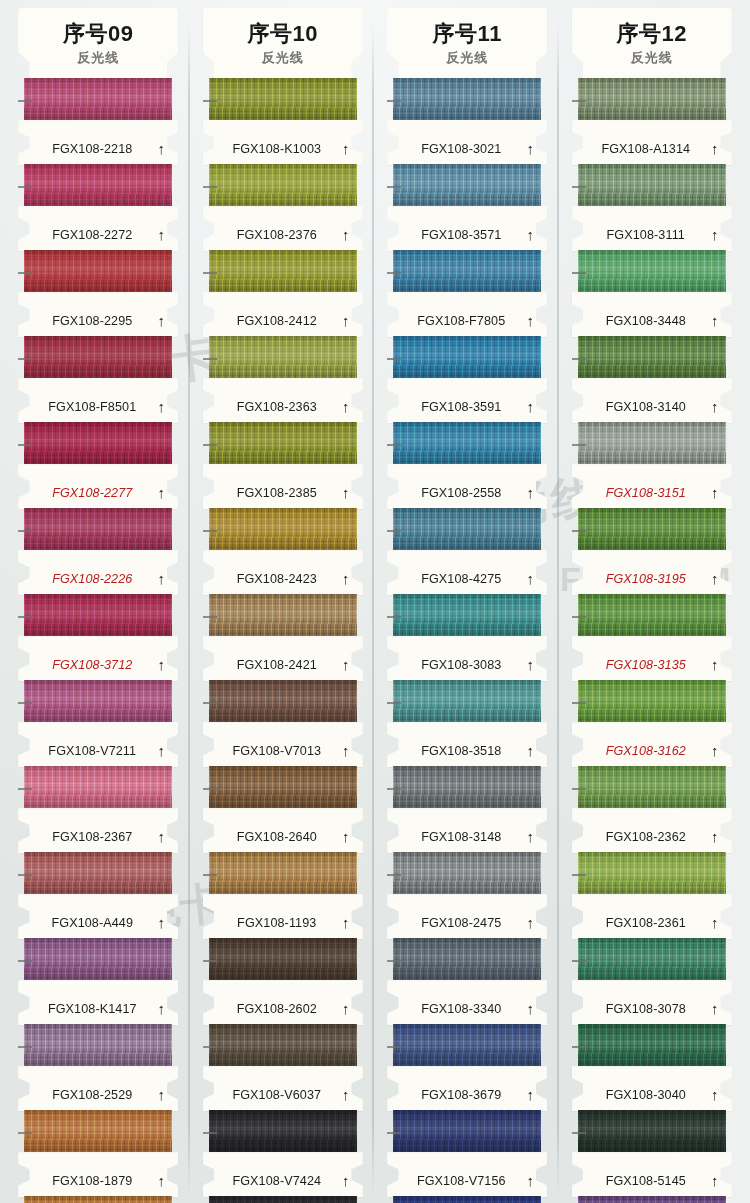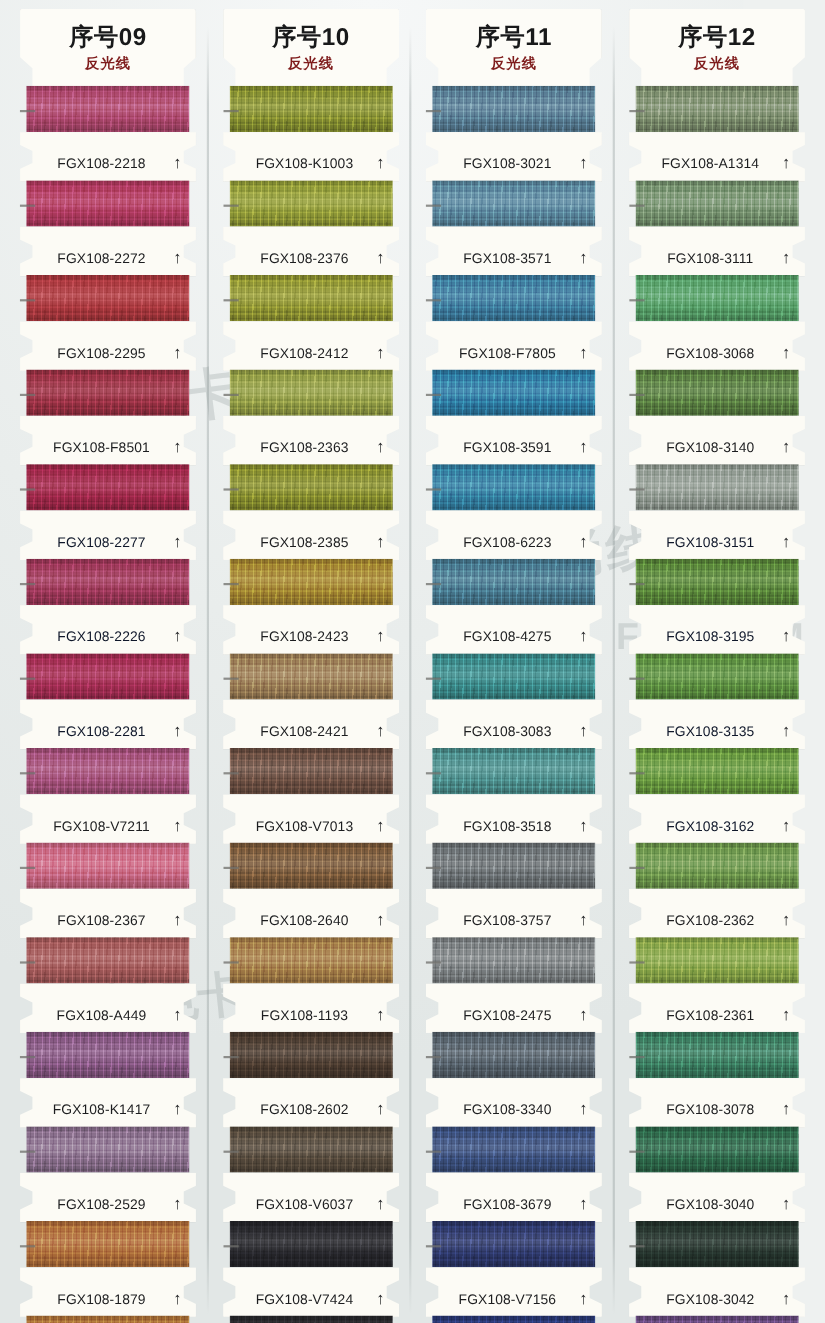--- a/index.html
+++ b/index.html
@@ -80,21 +80,21 @@
     font-size: 22px;
     font-weight: 700;
     color: #18191a;
     letter-spacing: 0.5px;
     line-height: 1.1;
   }
   .head .sub {
     margin-top: 3px;
     font-size: 13px;
     font-weight: 600;
-    color: #7f1d1d;
+    color: #737373;
     letter-spacing: 1px;
   }
 
   
   .thread {
     position: relative;
     width: 160px;
     height: 42px;
     overflow: hidden;
   }
@@ -147,21 +147,21 @@
     justify-content: center;
   }
   .label .code {
     flex: 1 1 auto;
     text-align: center;
     font-size: 12.6px;
     letter-spacing: .1px;
     color: #1c1d1f;
     white-space: nowrap;
   }
-  .label.faded .code { color: #0f172a; }
+  .label.faded .code { color: #b91c1c; font-style: italic; }
   .label .arrow {
     flex: 0 0 auto;
     width: 14px;
     text-align: center;
     font-size: 15px;
     line-height: 1;
     color: #242527;
   }
 
   
@@ -267,21 +267,21 @@
             </div>
           </div>
           <div class="thread">
             <div class="yarn" style="background: rgb(168, 47, 85);">
               <div class="shade"></div>
             </div>
             <div class="tail"></div>
           </div>
           <div class="card notched">
             <div class="label faded">
-              <span class="code">FGX108-2281</span>
+              <span class="code">FGX108-3712</span>
               <span class="arrow">↑</span>
             </div>
           </div>
           <div class="thread">
             <div class="yarn" style="background: rgb(169, 83, 125);">
               <div class="shade"></div>
             </div>
             <div class="tail"></div>
           </div>
           <div class="card notched">
@@ -581,21 +581,21 @@
             </div>
           </div>
           <div class="thread">
             <div class="yarn" style="background: rgb(53, 130, 166);">
               <div class="shade"></div>
             </div>
             <div class="tail"></div>
           </div>
           <div class="card notched">
             <div class="label">
-              <span class="code">FGX108-6223</span>
+              <span class="code">FGX108-2558</span>
               <span class="arrow">↑</span>
             </div>
           </div>
           <div class="thread">
             <div class="yarn" style="background: rgb(74, 125, 148);">
               <div class="shade"></div>
             </div>
             <div class="tail"></div>
           </div>
           <div class="card notched">
@@ -629,21 +629,21 @@
             </div>
           </div>
           <div class="thread">
             <div class="yarn" style="background: rgb(111, 117, 120);">
               <div class="shade"></div>
             </div>
             <div class="tail"></div>
           </div>
           <div class="card notched">
             <div class="label">
-              <span class="code">FGX108-3757</span>
+              <span class="code">FGX108-3148</span>
               <span class="arrow">↑</span>
             </div>
           </div>
           <div class="thread">
             <div class="yarn" style="background: rgb(128, 133, 135);">
               <div class="shade"></div>
             </div>
             <div class="tail"></div>
           </div>
           <div class="card notched">
@@ -726,21 +726,21 @@
             </div>
           </div>
           <div class="thread">
             <div class="yarn" style="background: rgb(89, 164, 107);">
               <div class="shade"></div>
             </div>
             <div class="tail"></div>
           </div>
           <div class="card notched">
             <div class="label">
-              <span class="code">FGX108-3068</span>
+              <span class="code">FGX108-3448</span>
               <span class="arrow">↑</span>
             </div>
           </div>
           <div class="thread">
             <div class="yarn" style="background: rgb(92, 130, 68);">
               <div class="shade"></div>
             </div>
             <div class="tail"></div>
           </div>
           <div class="card notched">
@@ -846,21 +846,21 @@
             </div>
           </div>
           <div class="thread">
             <div class="yarn" style="background: rgb(38, 53, 46);">
               <div class="shade"></div>
             </div>
             <div class="tail"></div>
           </div>
           <div class="card notched">
             <div class="label">
-              <span class="code">FGX108-3042</span>
+              <span class="code">FGX108-5145</span>
               <span class="arrow">↑</span>
             </div>
           </div>
           <div class="thread">
             <div class="yarn" style="background: rgb(107, 77, 130);">
               <div class="shade"></div>
             </div>
           </div>
         </div>
       </div>

